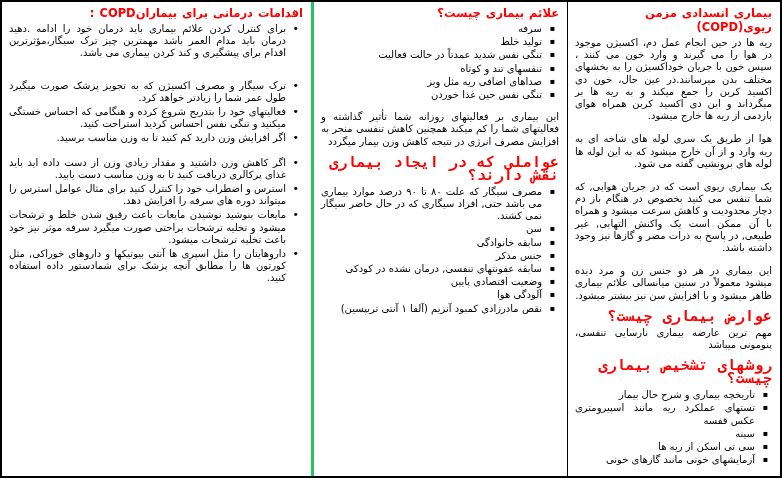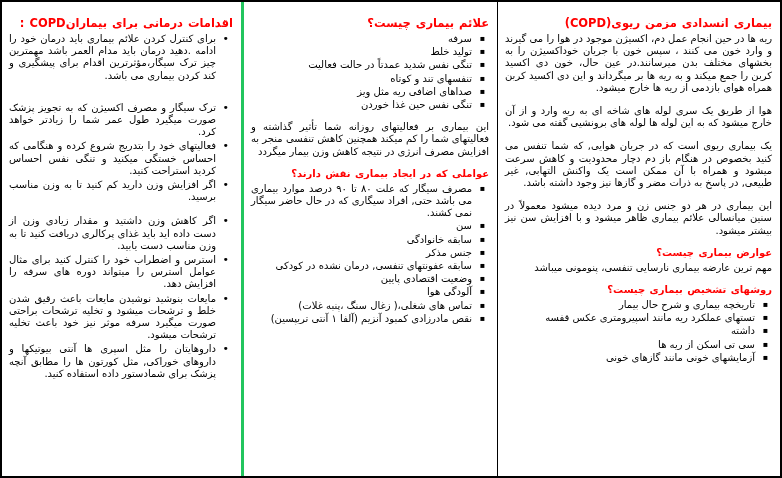--- a/index.html
+++ b/index.html
@@ -3,31 +3,31 @@
 <meta charset="utf-8">
 <style>
   html,body{margin:0;padding:0;background:#ffffff;}
   .page{
     width:782px;height:478px;box-sizing:border-box;
     border:2px solid #000;background:#fff;
     display:flex;direction:rtl;overflow:hidden;
     font-family:"DejaVu Sans",sans-serif;
     font-size:10px;line-height:12.2px;color:#000;
   }
-  .col{box-sizing:border-box;padding:14px 8px 4px 7px;overflow:hidden;}
-  .col-overview{width:283px;border-left:1px solid #000;}
+  .col{box-sizing:border-box;padding:4px 8px 4px 7px;overflow:hidden;}
+  .col-overview{width:213px;border-left:1px solid #000;}
   .col-symptoms{width:256px;border-left:3px solid #22c55e;}
   .col-treatment{flex:1;}
   .h1{
     color:#ff0000;font-weight:bold;font-size:11.5px;line-height:14px;
     margin:0 0 3px 0;word-spacing:1px;
   }
   .h2{
-    color:#ff0000;font-weight:bold;font-size:10px;line-height:13px;
-    margin:9px 0 3px 0;word-spacing:1px;
+    color:#ff0000;font-weight:bold;font-size:15px;line-height:13px;
+    margin:9px 0 3px 0;word-spacing:1px;font-family:Liberation Mono, monospace;
   }
   p{margin:0 0 11px 0;text-align:justify;}
   p.tight{margin-bottom:0;}
   ul{list-style:none;margin:0 0 9px 0;padding:0 17px 0 0;}
   ul.last{margin-bottom:0;}
   li{position:relative;text-align:justify;margin:0 0 1px 0;}
   ul.sq > li::before{
     content:"▪";position:absolute;right:-13px;top:0;
     font-size:8px;line-height:12px;
   }
@@ -46,21 +46,21 @@
     <p>ریه ها در حین انجام عمل دم، اکسیژن موجود در هوا را می گیرند و وارد خون می کنند ، سپس خون با جریان خوداکسیژن را به بخشهای مختلف بدن میرسانند.در عین حال، خون دی اکسید کربن را جمع میکند و به ریه ها بر میگرداند و این دی اکسید کربن همراه هوای بازدمی از ریه ها خارج میشود.</p>
     <p>هوا از طریق یک سری لوله های شاخه ای به ریه وارد و از آن خارج میشود که به این لوله ها لوله های برونشیی گفته می شود.</p>
     <p>یک بیماری ریوی است که در جریان هوایی, که شما تنفس می کنید بخصوص در هنگام باز دم دچار محدودیت و کاهش سرعت میشود و همراه با آن ممکن است یک واکنش التهابی, غیر طبیعی, در پاسخ به ذرات مضر و گازها نیز وجود داشته باشد.</p>
     <p class="tight">این بیماری در هر دو جنس زن و مرد دیده میشود معمولاً در سنین میانسالی علائم بیماری ظاهر میشود و با افزایش سن نیز بیشتر میشود.</p>
     <div class="h2">عوارض بیماری چیست؟</div>
     <p class="tight">مهم ترین عارضه بیماری نارسایی تنفسی، پنومونی میباشد</p>
     <div class="h2">روشهای تشخیص بیماری چیست؟</div>
     <ul class="sq last">
       <li>تاریخچه بیماری و شرح حال بیمار</li>
       <li>تستهای عملکرد ریه مانند اسپیرومتری عکس قفسه</li>
-      <li>داشته</li>
+      <li>سینه</li>
       <li>سی تی اسکن از ریه ها</li>
       <li>آزمایشهای خونی مانند گازهای خونی</li>
     </ul>
   </div>
 
   <div class="col col-symptoms">
     <div class="h1">علائم بیماری چیست؟</div>
     <ul class="sq">
       <li>سرفه</li>
       <li>تولید خلط</li>
@@ -72,21 +72,20 @@
     <p style="margin-top:10px;margin-bottom:0;">این بیماری بر فعالیتهای روزانه شما تأثیر گذاشته و فعالیتهای شما را کم میکند همچنین کاهش تنفسی منجر به افزایش مصرف انرژی در نتیجه کاهش وزن بیمار میگردد</p>
     <div class="h2">عواملی که در ایجاد بیماری نقش دارند؟</div>
     <ul class="sq last">
       <li>مصرف سیگار که علت ۸۰ تا ۹۰ درصد موارد بیماری می باشد حتی, افراد سیگاری که در حال حاضر سیگار نمی کشند.</li>
       <li>سن</li>
       <li>سابقه خانوادگی</li>
       <li>جنس مذکر</li>
       <li>سابقه عفونتهای تنفسی, درمان نشده در کودکی</li>
       <li>وضعیت اقتصادی پایین</li>
       <li>آلودگی هوا</li>
-      <li>تماس های شغلی،( زغال سنگ ،پنبه غلات)</li>
       <li>نقص مادرزادی کمبود آنزیم (آلفا ۱ آنتی تریپسین)</li>
     </ul>
   </div>
 
   <div class="col col-treatment">
     <div class="h1">اقدامات درمانی برای بیمارانCOPD :</div>
     <ul class="rd last" style="margin-top:3px;">
       <li style="margin-bottom:20px;">برای کنترل کردن علائم بیماری باید درمان خود را ادامه .دهید درمان باید مدام العمر باشد مهمترین چیز ترک سیگار،مؤثرترین اقدام برای پیشگیری و کند کردن بیماری می باشد.</li>
       <li style="margin-bottom:2px;">ترک سیگار و مصرف اکسیژن که به تجویز پزشک صورت میگیرد طول عمر شما را زیادتر خواهد کرد.</li>
       <li style="margin-bottom:2px;">فعالیتهای خود را بتدریج شروع کرده و هنگامی که احساس خستگی میکنید و تنگی نفس احساس کردید استراحت کنید.</li>

